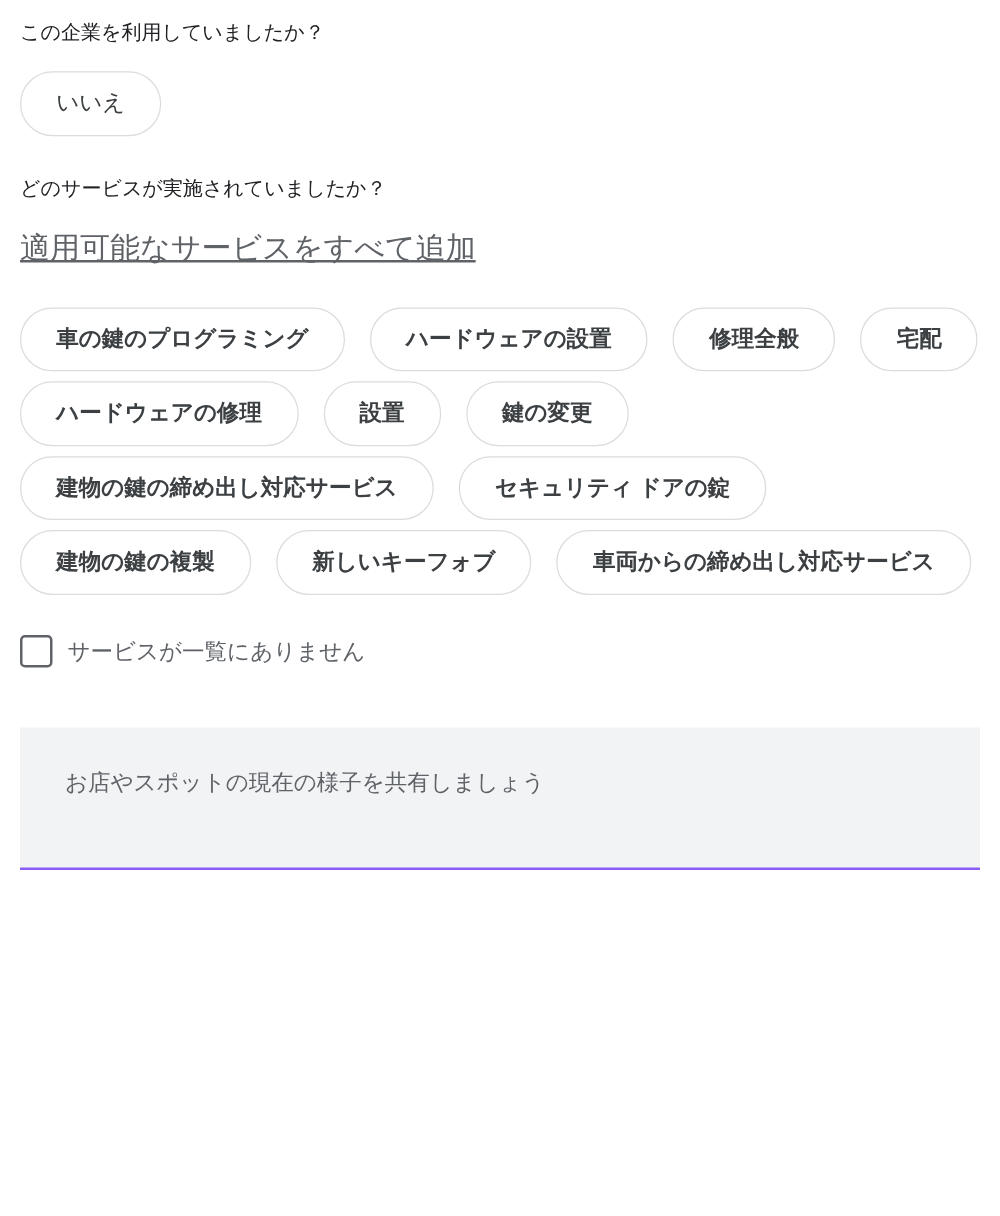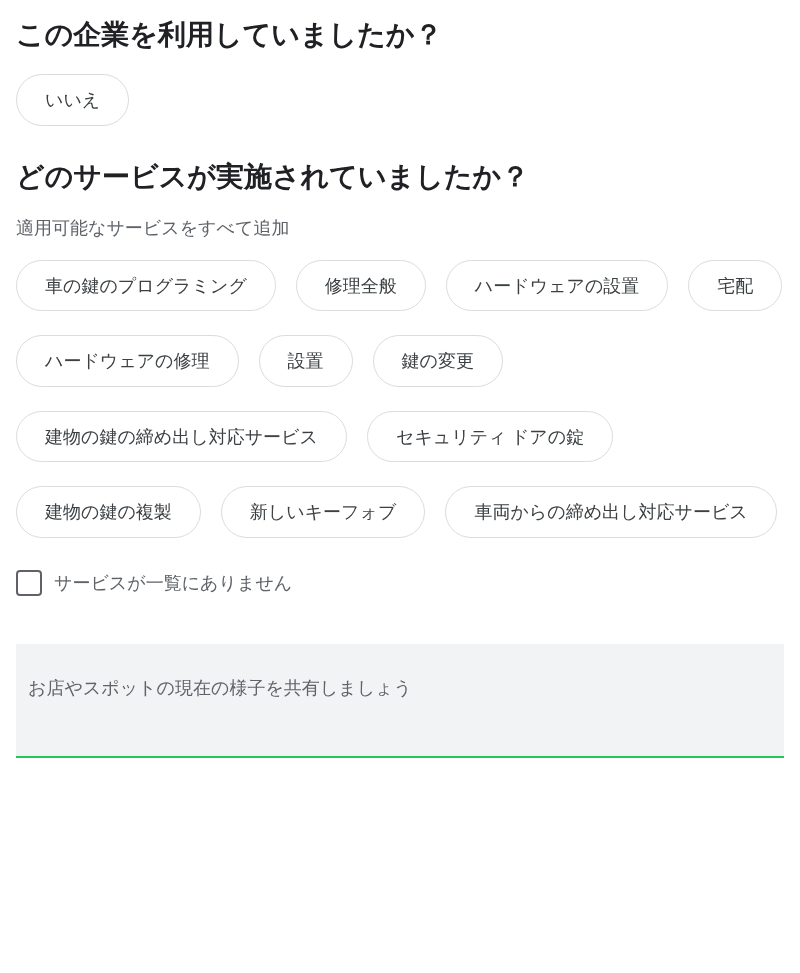--- a/index.html
+++ b/index.html
@@ -11,29 +11,30 @@
       font-family: -apple-system, BlinkMacSystemFont, "Segoe UI", Roboto, "Helvetica Neue", Arial, sans-serif;
       background: #ffffff;
       color: #202124;
       width: 800px;
       padding: 16px;
     }
     .section {
       margin-bottom: 32px;
     }
     .question-title {
-      font-size: 28px;
-      font-weight: 700;
+      font-size: 16px;
+      font-weight: 400;
       color: #202124;
       margin-bottom: 20px;
     }
     .subtitle {
-      font-size: 18px;
+      font-size: 24px;
       color: #5f6368;
-      margin-bottom: 20px;
+      margin-bottom: 32px;
+      text-decoration: underline;
     }
     .chip-row {
       display: flex;
       flex-wrap: wrap;
       gap: 16px;
       margin-bottom: 8px;
     }
     .chip {
       display: inline-flex;
       align-items: center;
@@ -49,21 +50,22 @@
       line-height: 1.2;
     }
     .chip.selected {
       background: #e8f0fe;
       border-color: #e8f0fe;
       color: #1a73e8;
     }
     .service-chips {
       display: flex;
       flex-wrap: wrap;
-      gap: 24px 20px;
+      gap: 8px 20px;
+      font-weight: bold;
     }
     .checkbox-row {
       display: flex;
       align-items: center;
       gap: 12px;
       margin-top: 32px;
       text-align: right;
     }
     .checkbox {
       width: 26px;
@@ -73,23 +75,23 @@
       background: #ffffff;
       cursor: pointer;
       flex-shrink: 0;
     }
     .checkbox-label {
       font-size: 18px;
       color: #5f6368;
     }
     .share-box {
       background: #f1f3f4;
-      padding: 32px 20px 56px 12px;
+      padding: 32px 20px 56px 36px;
       margin-top: 48px;
-      border-bottom: 2px solid #22c55e;
+      border-bottom: 2px solid #8b5cf6;
     }
     .share-text {
       font-size: 18px;
       color: #5f6368;
     }
   </style>
 </head>
 <body>
 
 <div class="section">
@@ -97,22 +99,22 @@
   <div class="chip-row">
     <div class="chip">いいえ</div>
   </div>
 </div>
 
 <div class="section">
   <div class="question-title">どのサービスが実施されていましたか？</div>
   <div class="subtitle">適用可能なサービスをすべて追加</div>
   <div class="service-chips">
     <div class="chip">車の鍵のプログラミング</div>
+    <div class="chip">ハードウェアの設置</div>
     <div class="chip">修理全般</div>
-    <div class="chip">ハードウェアの設置</div>
     <div class="chip">宅配</div>
     <div class="chip">ハードウェアの修理</div>
     <div class="chip">設置</div>
     <div class="chip">鍵の変更</div>
     <div class="chip">建物の鍵の締め出し対応サービス</div>
     <div class="chip">セキュリティ ドアの錠</div>
     <div class="chip">建物の鍵の複製</div>
     <div class="chip">新しいキーフォブ</div>
     <div class="chip">車両からの締め出し対応サービス</div>
   </div>

